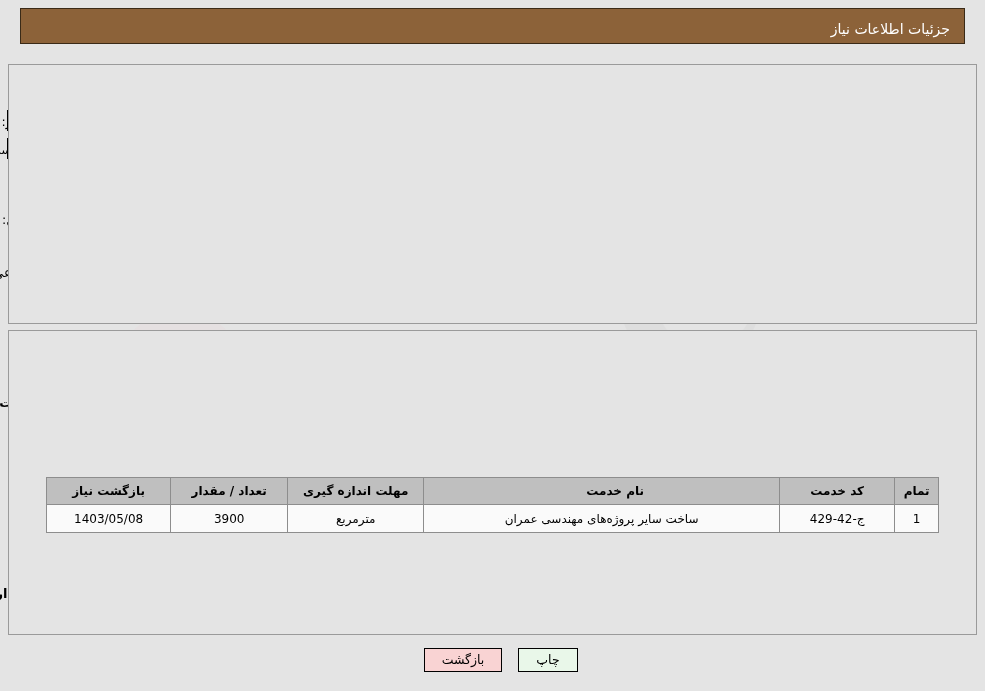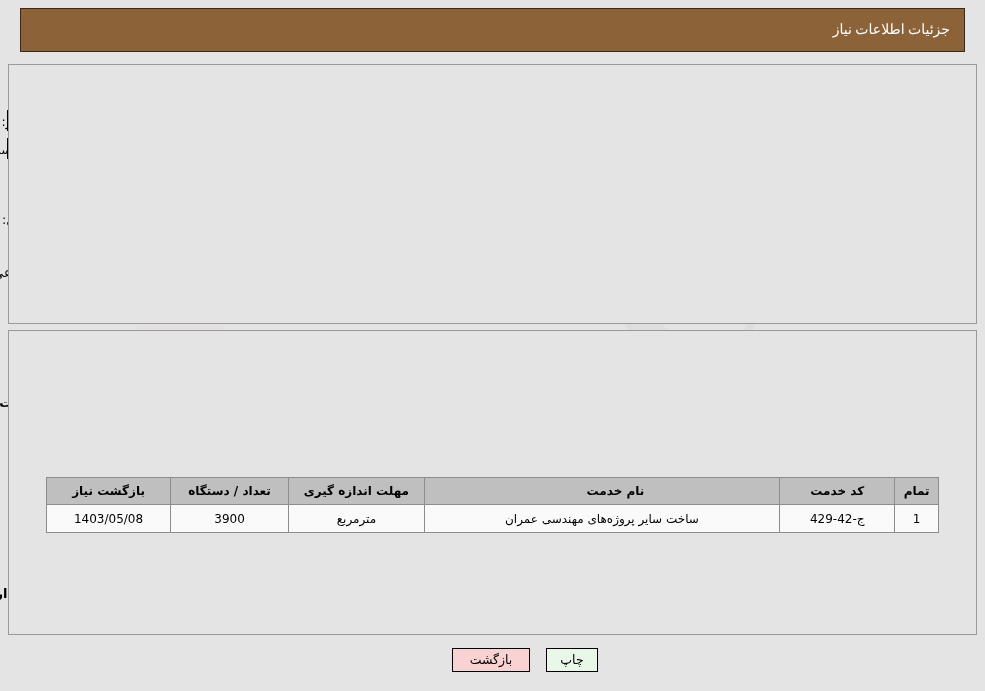--- a/index.html
+++ b/index.html
@@ -24,25 +24,24 @@
     width: 985px; height: 260px;
     pointer-events: none;
     z-index: 0;
     opacity: .30;
   }
 
   
   .titlebar {
     position: absolute;
     left: 20px; top: 8px;
-    width: 945px; height: 44px;
+    width: 945px; height: 36px;
     background: #8c6239;
     border: 1px solid #3a2a17;
     box-sizing: border-box;
-    font-family: Liberation Serif, serif;
   }
   .titlebar .t {
     position: absolute;
     right: 14px; top: 12px;
     color: #ffffff;
     font-size: 14px;
     white-space: nowrap;
   }
 
   
@@ -188,21 +187,20 @@
   .btn {
     position: absolute;
     box-sizing: border-box;
     height: 24px;
     line-height: 22px;
     border: 1px solid #000;
     text-align: center;
     font-size: 12.5px;
     cursor: pointer;
     color: #000;
-    margin-left: 28px;
   }
   .btn.print  { background: #e9f7e9; }
   .btn.back   { background: #f9d3d3; }
 </style>
 </head>
 <body>
 
 <svg class="watermark" viewBox="0 0 985 260">
   <g fill="#c9c9c9">
     <path d="M690 40 l70 26 v46 c0 36 -30 62 -70 74 c-40 -12 -70 -38 -70 -74 v-46 z" fill="#d2d2d2"></path>
@@ -280,21 +278,21 @@
 <div class="sect-title" style="right:885px; top:441px;">گروه خدمت:</div>
 <div class="fld rtl" style="left:178px; top:437px; width:674px;">ساختمان</div>
 
 <table class="tbl">
   <thead>
     <tr>
       <th style="width:36px;">تمام</th>
       <th style="width:114px;margin-left:33px;">کد خدمت</th>
       <th style="width:362px;padding-left:31px;">نام خدمت</th>
       <th style="width:140px;">مهلت اندازه گیری</th>
-      <th style="width:119px;">تعداد / دستگاه</th>
+      <th style="width:119px;">تعداد / مقدار</th>
       <th style="width:122px;">بازگشت نیاز</th>
     </tr>
   </thead>
   <tbody>
     <tr>
       <td>1</td>
       <td>ج-42-429</td>
       <td>ساخت سایر پروژه‌های مهندسی عمران</td>
       <td>مترمربع</td>
       <td>3900</td>
@@ -306,14 +304,14 @@
 <div class="sect-title" style="right:885px; top:586px;">توضیحات خریدار:</div>
 <div class="ta" style="left:78px; top:548px; width:772px; height:78px;">
   <span>-متقاضیان میبایست مدارک پیوستی را دانلود و مطالعه و همچنین امضا و تکمیل و بارگذاری نمایند.
 -شهرداری به پیشنهاد مخدوش و ناخوانا ترتیب اثر نخواهد داد.</span>
   <span class="grip">
     <i style="left:1px; top:11px; width:11px;"></i>
     <i style="left:5px; top:11px; width:7px;"></i>
   </span>
 </div>
 
-<div class="btn print" style="left:518px; top:648px; width:52px;">چاپ</div>
+<div class="btn print" style="left:518px; top:648px; width:60px;">چاپ</div>
 <div class="btn back" style="left:424px; top:648px; width:78px;">بازگشت</div>
 
 </body></html>

